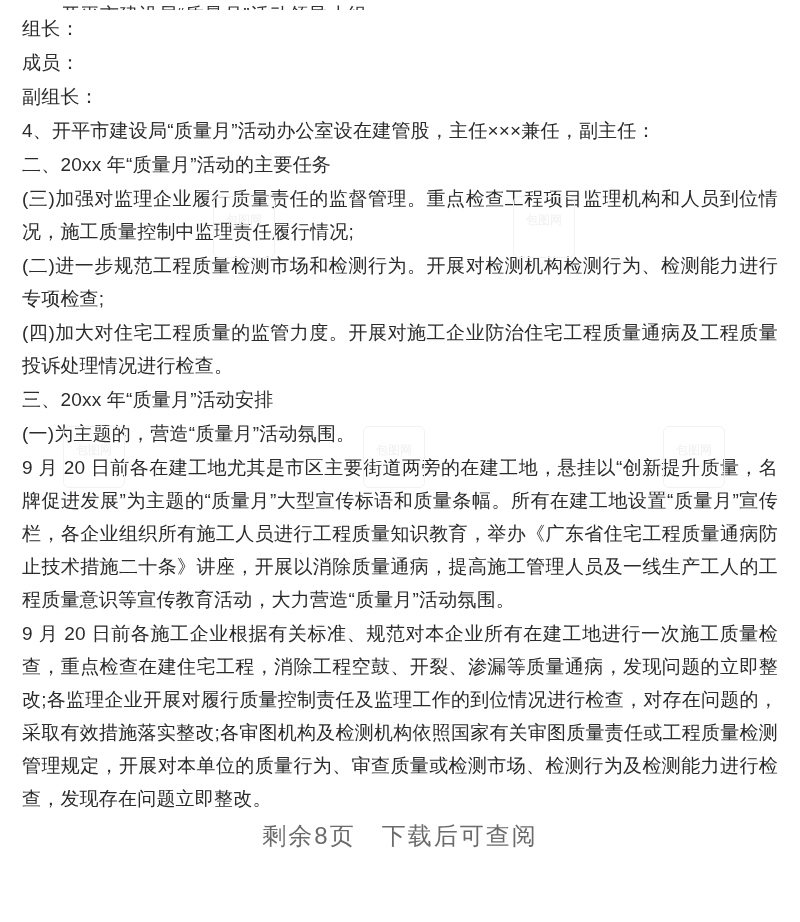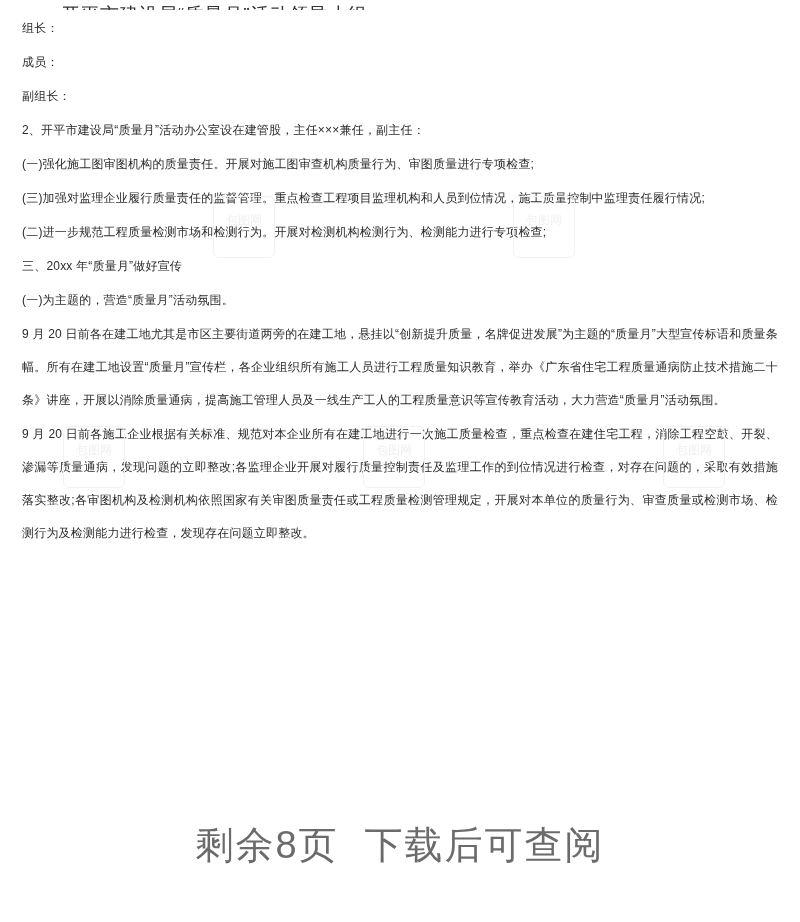--- a/index.html
+++ b/index.html
@@ -26,21 +26,21 @@
   .clipped-line {
     height: 10px;
     overflow: hidden;
     font-size: 19px;
     line-height: 30px;
     color: #333;
     letter-spacing: 0.5px;
     margin-bottom: 2px;
   }
   .para {
-    font-size: 12px;
+    font-size: 19px;
     line-height: 33px;
     color: #2b2b2b;
     letter-spacing: 0.2px;
     text-align: justify;
     margin: 0 0 1px 0;
     word-break: break-all;
   }
   .wm-box {
     position: absolute;
     width: 62px;
@@ -55,44 +55,45 @@
     box-sizing: border-box;
     user-select: none;
     pointer-events: none;
   }
   .footer-note {
     position: absolute;
     left: 0;
     top: 820px;
     width: 800px;
     text-align: center;
-    font-size: 38px;
+    font-size: 24px;
     color: #6b6b6b;
     letter-spacing: 2px;
   }
   .footer-note .gap {
     display: inline-block;
     width: 26px;
   }
 </style>
 </head>
 <body>
 
 <div class="doc">
 
   <div class="clipped-line">一、开平市建设局“质量月”活动领导小组</div>
 
   <p class="para">组长：</p>
   <p class="para">成员：</p>
   <p class="para">副组长：</p>
-  <p class="para">2、开平市建设局“质量月”活动办公室设在建管股，主任×××兼任，副主任：</p>
-  <p class="para">(一)强化施工图审图机构的质量责任。开展对施工图审查机构质量行为、审图质量进行专项检查;</p>
+  <p class="para">4、开平市建设局“质量月”活动办公室设在建管股，主任×××兼任，副主任：</p>
+  <p class="para">二、20xx 年“质量月”活动的主要任务</p>
   <p class="para">(三)加强对监理企业履行质量责任的监督管理。重点检查工程项目监理机构和人员到位情况，施工质量控制中监理责任履行情况;</p>
   <p class="para">(二)进一步规范工程质量检测市场和检测行为。开展对检测机构检测行为、检测能力进行专项检查;</p>
-  <p class="para">三、20xx 年“质量月”做好宣传</p>
+  <p class="para">(四)加大对住宅工程质量的监管力度。开展对施工企业防治住宅工程质量通病及工程质量投诉处理情况进行检查。</p>
+  <p class="para">三、20xx 年“质量月”活动安排</p>
   <p class="para">(一)为主题的，营造“质量月”活动氛围。</p>
   <p class="para">9 月 20 日前各在建工地尤其是市区主要街道两旁的在建工地，悬挂以“创新提升质量，名牌促进发展”为主题的“质量月”大型宣传标语和质量条幅。所有在建工地设置“质量月”宣传栏，各企业组织所有施工人员进行工程质量知识教育，举办《广东省住宅工程质量通病防止技术措施二十条》讲座，开展以消除质量通病，提高施工管理人员及一线生产工人的工程质量意识等宣传教育活动，大力营造“质量月”活动氛围。</p>
   <p class="para">9 月 20 日前各施工企业根据有关标准、规范对本企业所有在建工地进行一次施工质量检查，重点检查在建住宅工程，消除工程空鼓、开裂、渗漏等质量通病，发现问题的立即整改;各监理企业开展对履行质量控制责任及监理工作的到位情况进行检查，对存在问题的，采取有效措施落实整改;各审图机构及检测机构依照国家有关审图质量责任或工程质量检测管理规定，开展对本单位的质量行为、审查质量或检测市场、检测行为及检测能力进行检查，发现存在问题立即整改。</p>
 
 </div>
 
 <div class="wm-box" style="left:213px; top:196px;">包图网</div>
 <div class="wm-box" style="left:513px; top:196px;">包图网</div>
 <div class="wm-box" style="left:63px; top:426px;">包图网</div>
 <div class="wm-box" style="left:363px; top:426px;">包图网</div>

